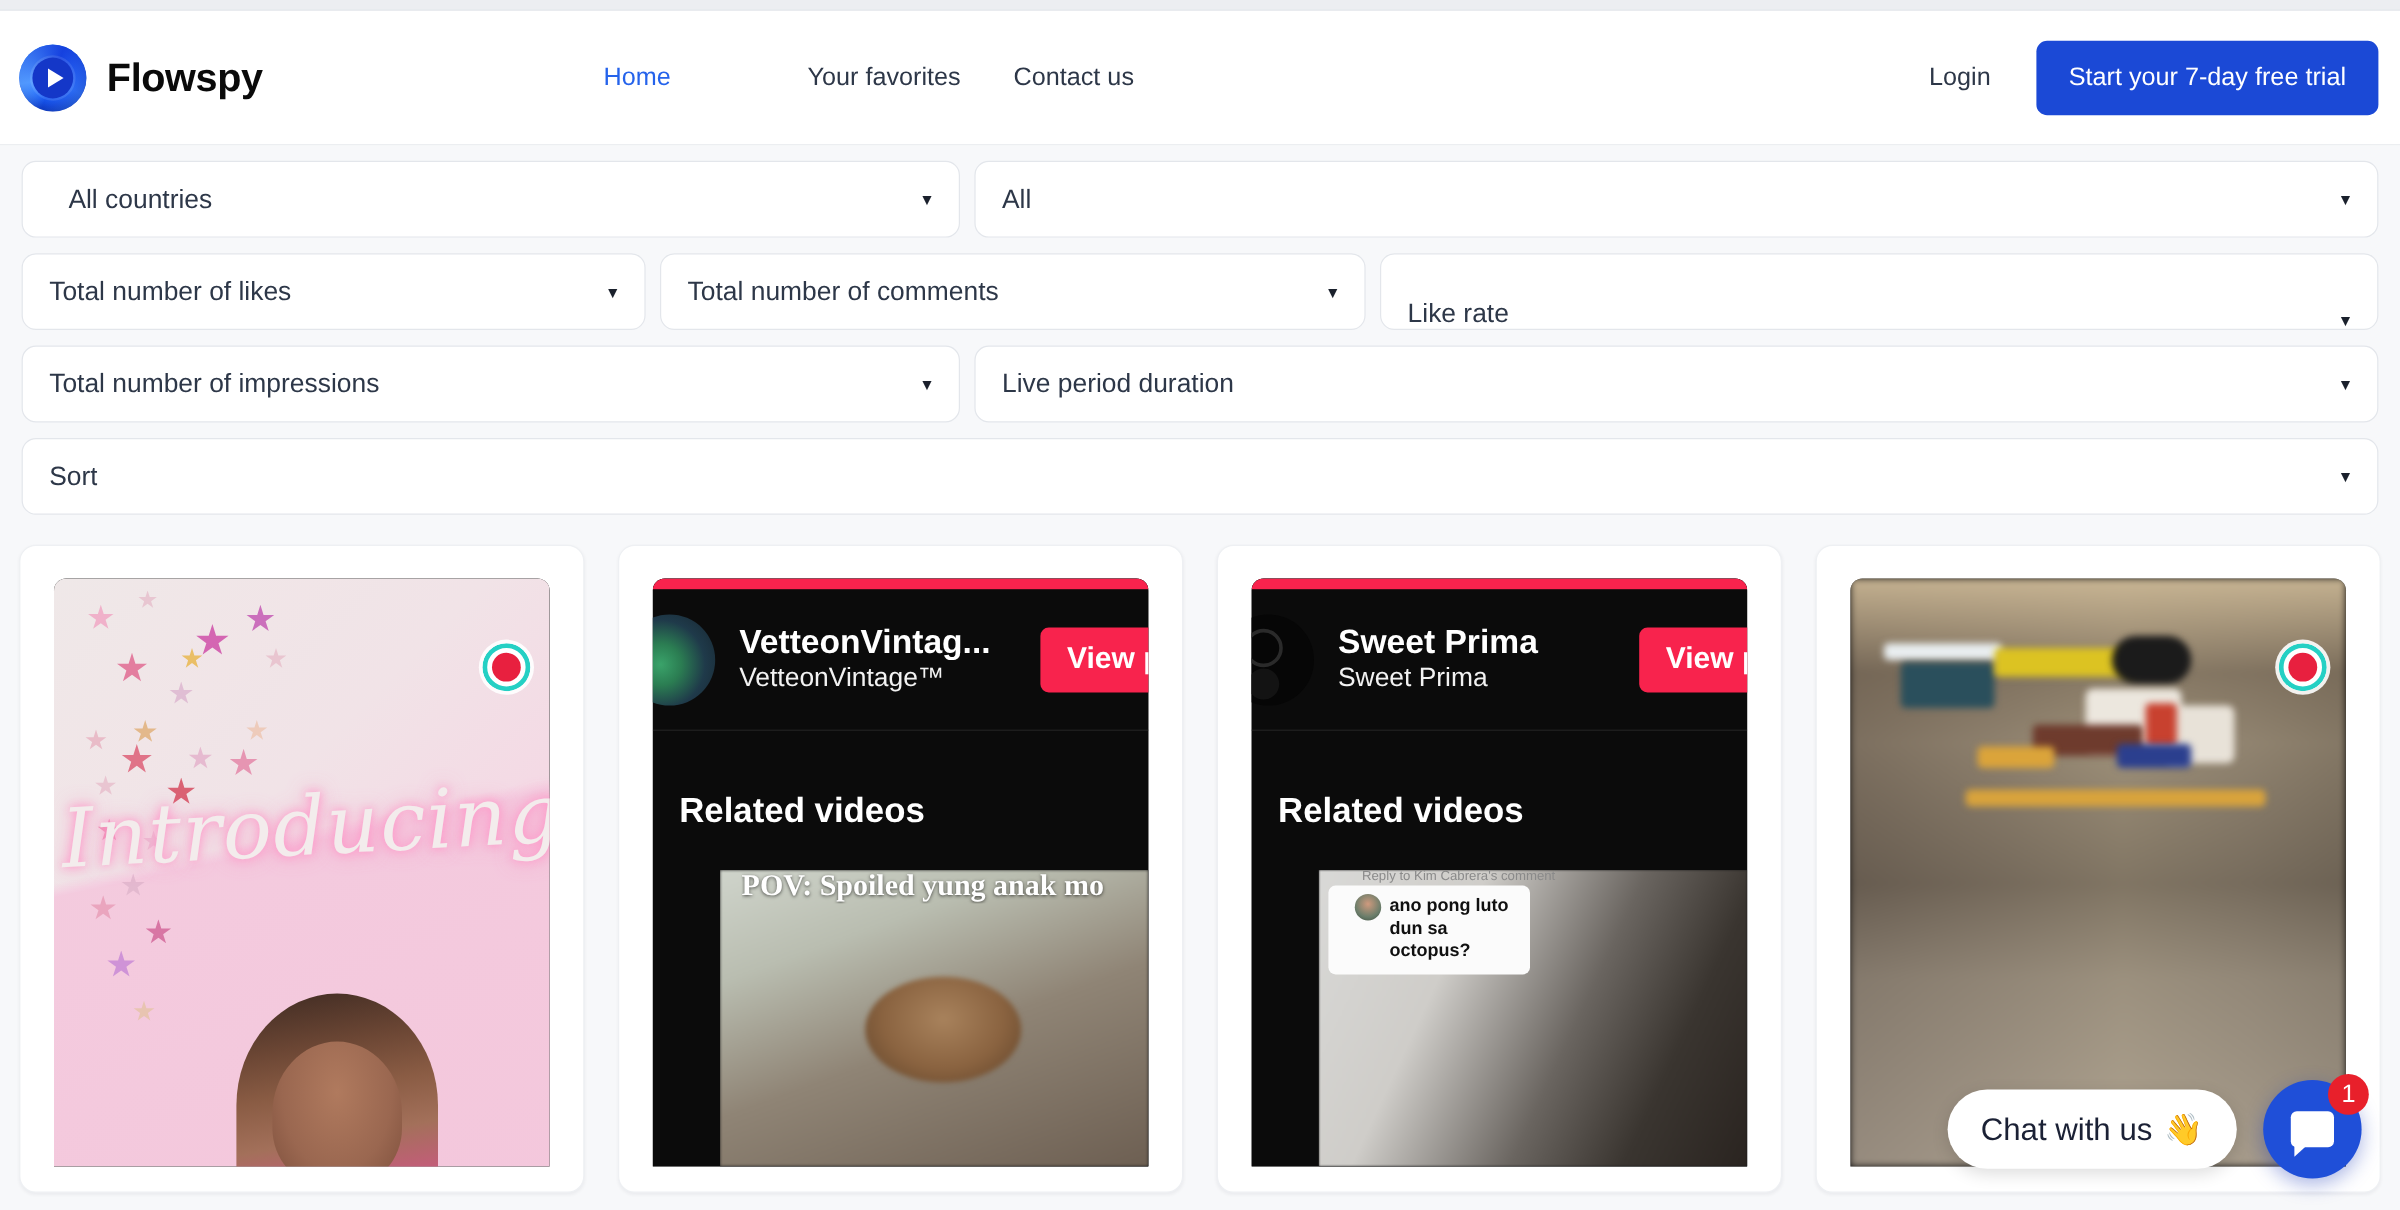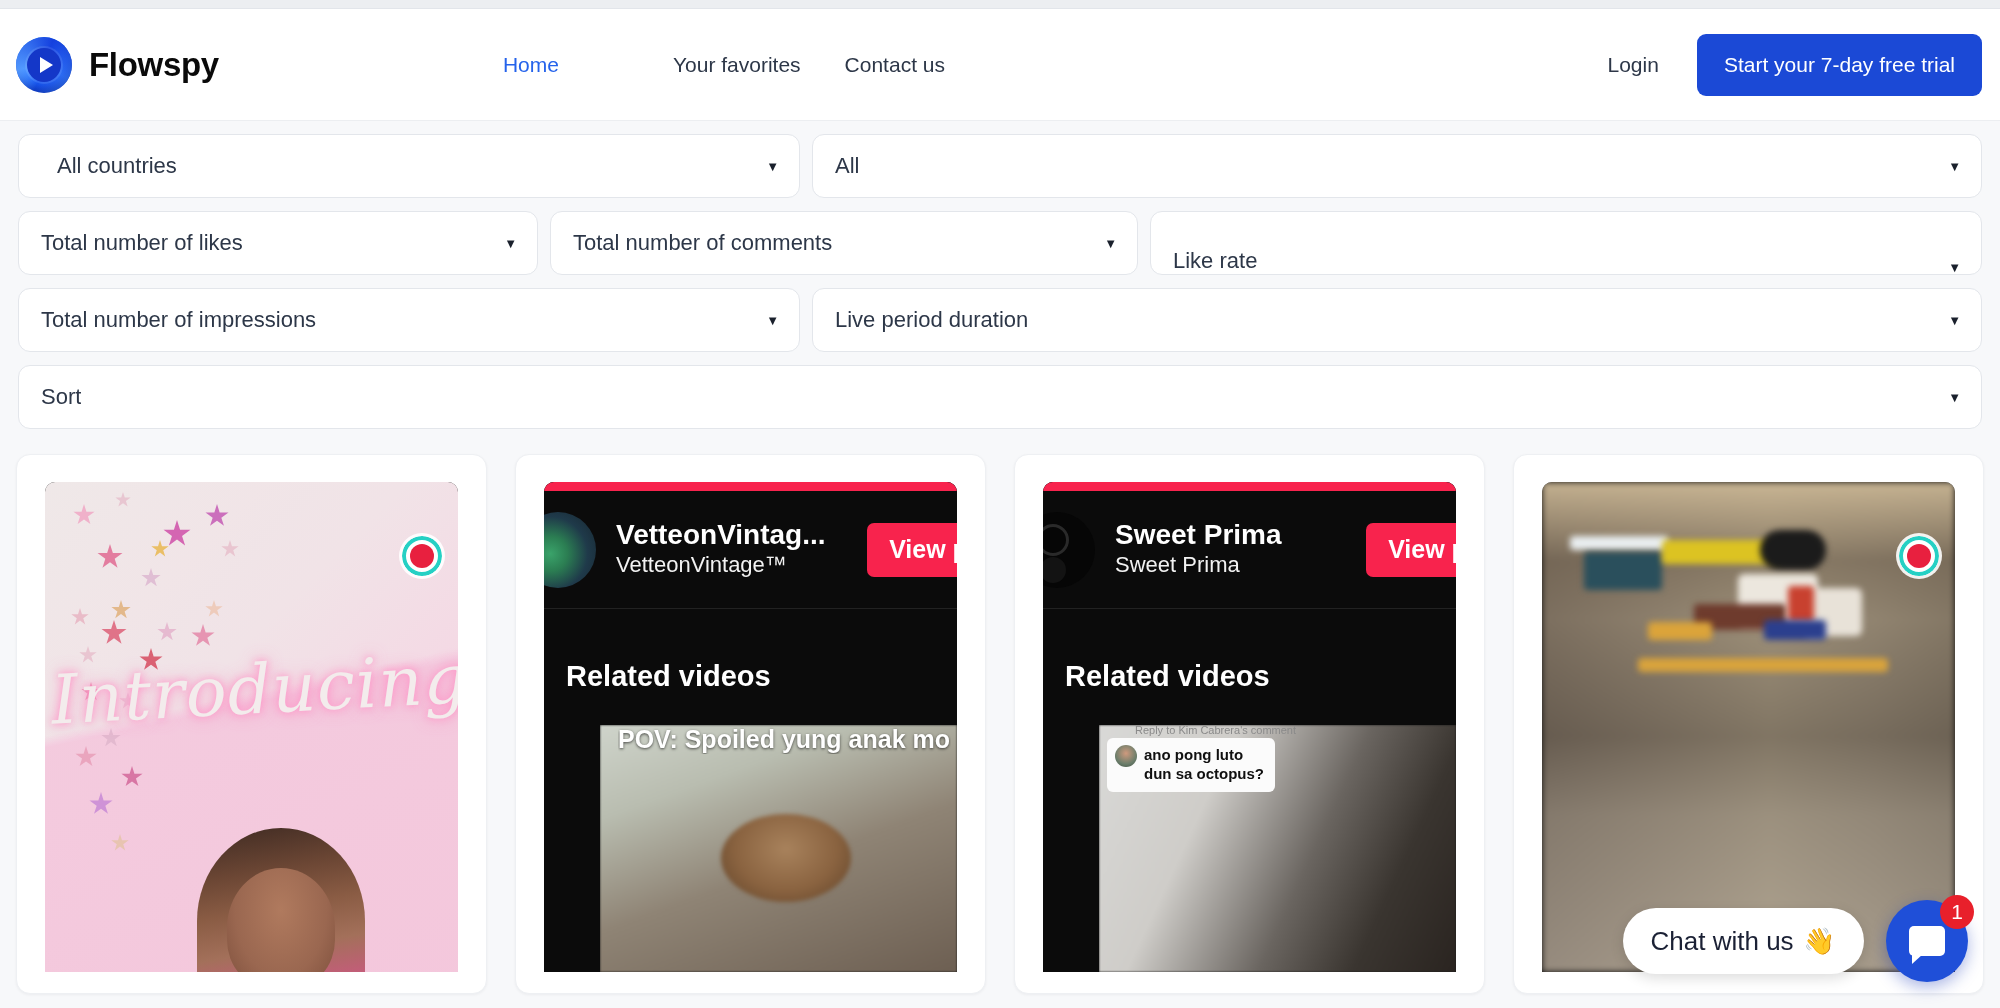--- a/index.html
+++ b/index.html
@@ -417,28 +417,29 @@
   .thumb-caption {
     position: absolute;
     left: 18px; top: 0px;
     right: 6px;
     color: #fff;
     font-size: 25px;
     font-weight: bold;
     text-shadow: 0 1px 3px rgba(0,0,0,.65);
     white-space: nowrap;
     overflow: hidden;
+    font-family: Liberation Serif, serif;
   }
   .comment-card {
     position: absolute;
     left: 8px; top: 13px;
     width: 168px;
     background: #fbfbfb;
     border-radius: 6px;
-    padding: 7px 8px 9px 8px;
+    padding: 7px 8px 9px 22px;
   }
   .comment-reply-to {
     font-size: 11px;
     color: #8a8a8a;
     position: absolute;
     top: -14px; left: 28px;
     white-space: nowrap;
   }
   .comment-body {
     display: flex;

